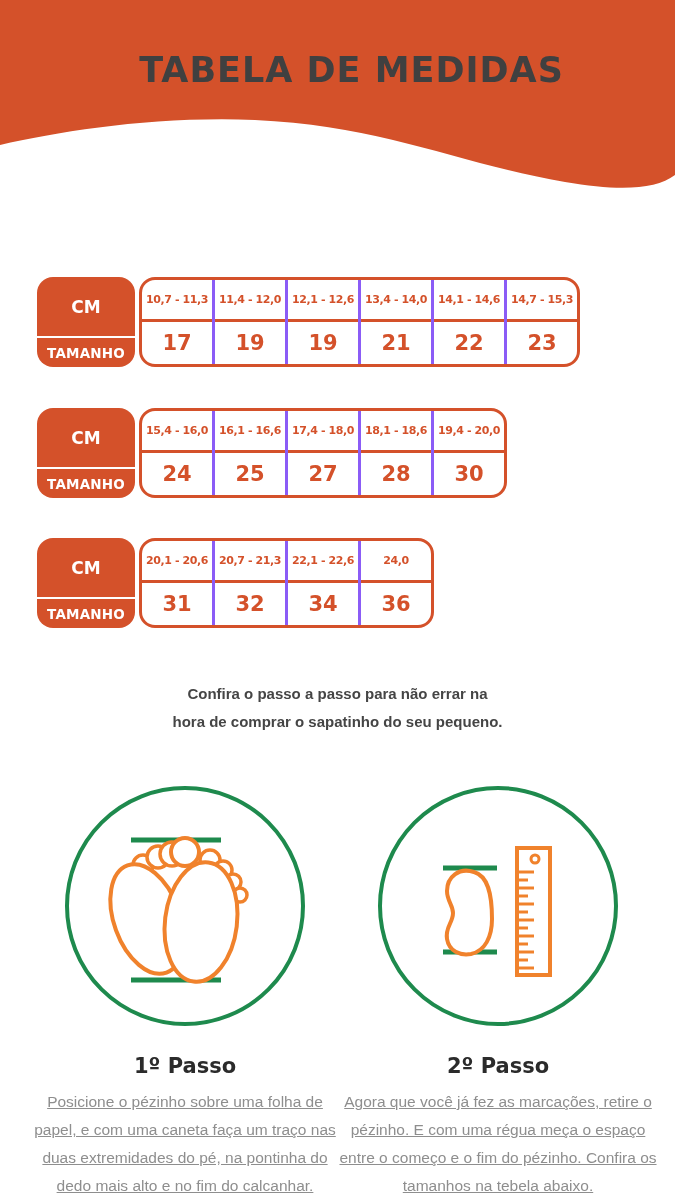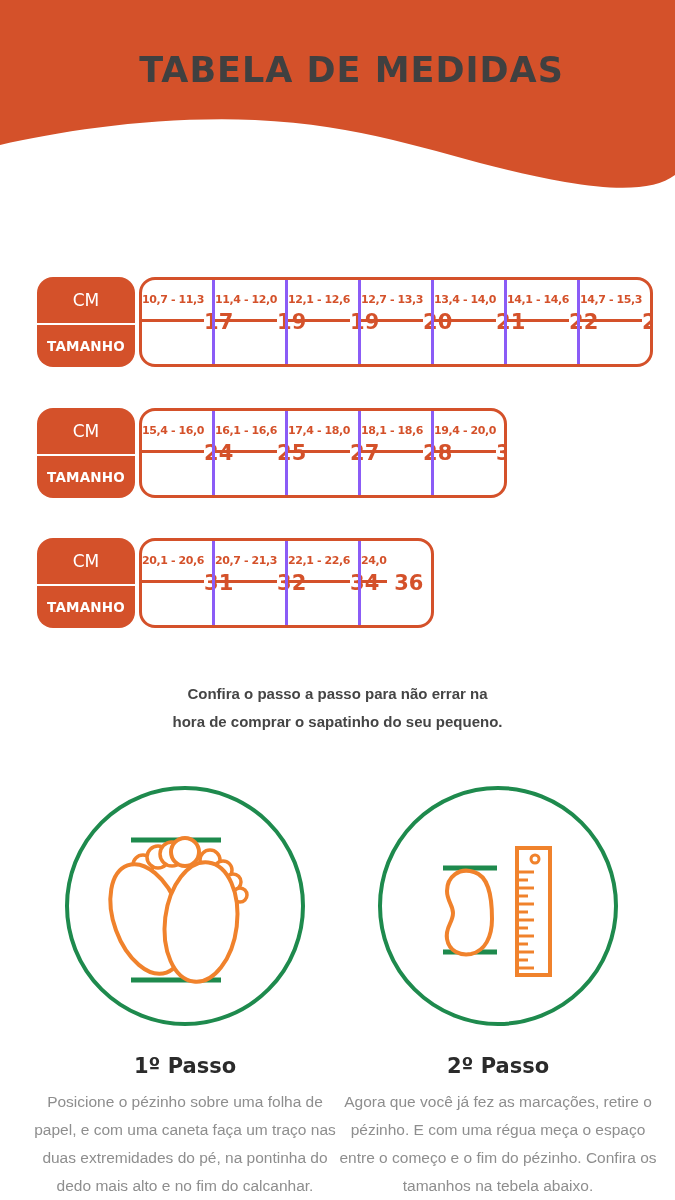--- a/index.html
+++ b/index.html
@@ -18,30 +18,30 @@
     font-family:"DejaVu Sans","Liberation Sans",sans-serif;
     font-size:35px;font-weight:800;letter-spacing:1px;padding-left:14px;
   }
   
   .size-table{position:absolute;left:37px;height:90px;display:flex;align-items:stretch;}
   .label-block{
     width:98px;height:90px;background:#D4512A;border-radius:16px;
     display:flex;flex-direction:column;color:#ffffff;margin-right:4px;
     font-family:"DejaVu Sans","Liberation Sans",sans-serif;box-sizing:border-box;
   }
-  .label-cm{height:46px;display:flex;align-items:center;justify-content:center;
-    font-size:17px;font-weight:400;}
+  .label-cm{height:59px;display:flex;align-items:center;justify-content:center;
+    font-size:17px;font-weight:700;}
   .label-divider{height:2px;background:#ffffff;width:100%;}
   .label-tamanho{flex:1;display:flex;align-items:center;justify-content:center;
     font-size:13.5px;font-weight:800;letter-spacing:0.2px;}
   .grid{
     display:flex;height:90px;border:3px solid #D4512A;border-radius:16px;
     overflow:hidden;background:#ffffff;box-sizing:border-box;
   }
-  .gcol{width:70px;display:flex;flex-direction:row;}
+  .gcol{width:70px;display:flex;flex-direction:column;}
   .gcol + .gcol{border-left:3px solid #8b5cf6;}
   .cm-cell{
     height:39px;border-bottom:3px solid #D4512A;
     display:flex;align-items:center;justify-content:center;
     color:#D4512A;font-size:11px;font-weight:700;white-space:nowrap;
     font-family:"DejaVu Sans","Liberation Sans",sans-serif;letter-spacing:-0.4px;
   }
   .size-cell{
     flex:1;display:flex;align-items:center;justify-content:center;
     color:#D4512A;font-size:21px;font-weight:800;
@@ -58,21 +58,21 @@
   .step-1{left:20px;}
   .step-2{left:333px;}
   .step-circle{width:244px;height:244px;margin:0 auto;}
   .step-circle svg{display:block;}
   .step-title{
     margin:26px 0 0 0;color:#2B2B2B;font-size:21px;font-weight:800;
     font-family:"DejaVu Sans","Liberation Sans",sans-serif;
   }
   .step-desc{
     margin:10px auto 0 auto;width:318px;color:#8E8E8E;
-    font-size:15.5px;line-height:28px;font-weight:400;
+    font-size:15.5px;line-height:28px;font-weight:400;text-decoration:underline;
   }
 </style>
 </head>
 <body>
 
 <div class="page">
 
   <header class="hero">
     <svg class="hero-wave" viewBox="0 0 675 200" preserveAspectRatio="none" aria-hidden="true">
       <path class="wave-path" d="M0,0 L675,0 L675,175 C655,190 618,191 565,182 C455,163 385,126 255,120 C155,116 62,131 0,145 Z"></path>
@@ -92,24 +92,20 @@
             <div class="cm-cell">10,7 - 11,3</div>
             <div class="size-cell">17</div>
           </div>
           <div class="gcol">
             <div class="cm-cell">11,4 - 12,0</div>
             <div class="size-cell">19</div>
           </div>
           <div class="gcol">
             <div class="cm-cell">12,1 - 12,6</div>
             <div class="size-cell">19</div>
-          </div>
-          <div class="gcol">
-            <div class="cm-cell">12,7 - 13,3</div>
-            <div class="size-cell">20</div>
           </div>
           <div class="gcol">
             <div class="cm-cell">13,4 - 14,0</div>
             <div class="size-cell">21</div>
           </div>
           <div class="gcol">
             <div class="cm-cell">14,1 - 14,6</div>
             <div class="size-cell">22</div>
           </div>
           <div class="gcol">

